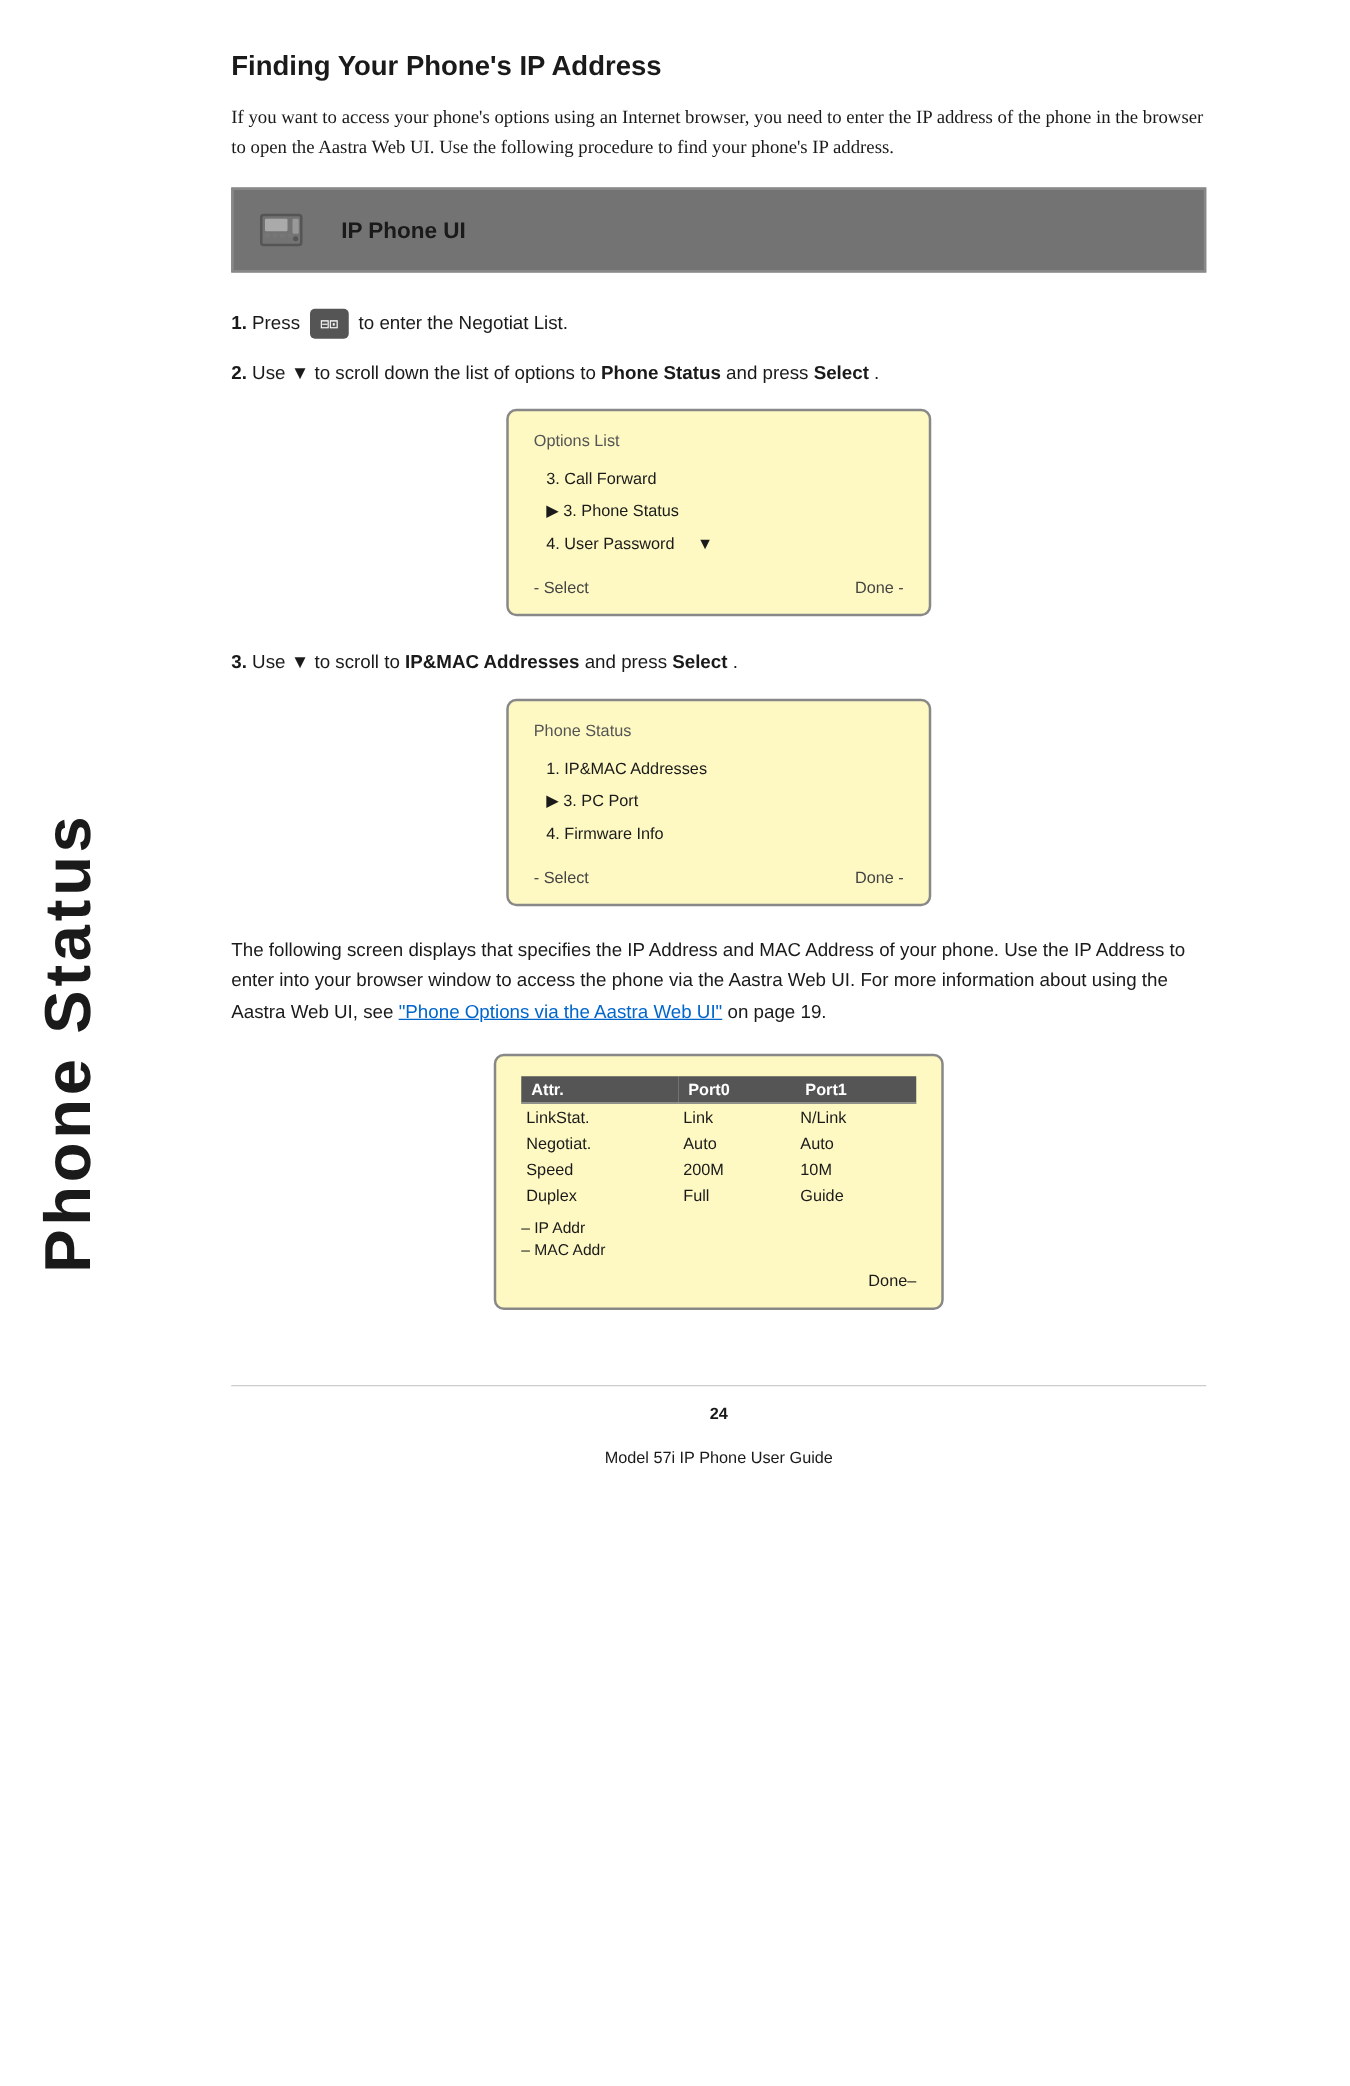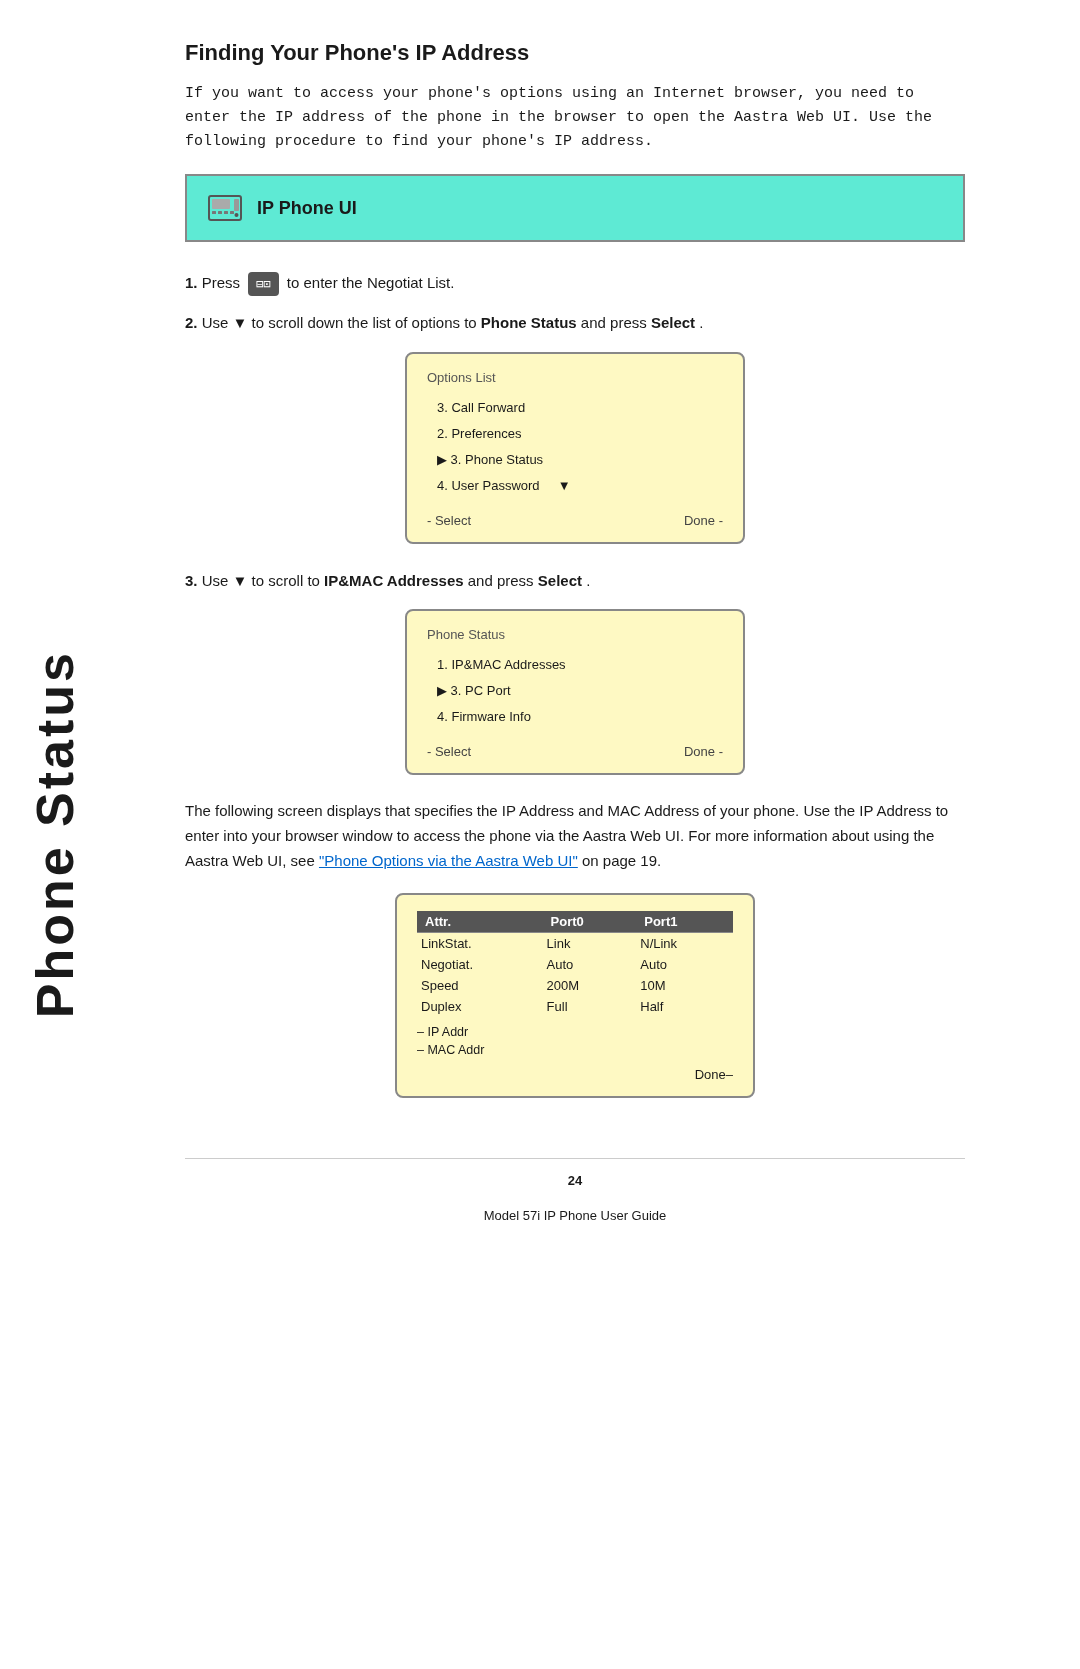--- a/index.html
+++ b/index.html
@@ -56,32 +56,32 @@
       font-family: Arial, sans-serif;
       margin-bottom: 16px;
       color: #1a1a1a;
     }
 
     .intro-text {
       font-size: 15px;
       line-height: 1.6;
       margin-bottom: 20px;
       color: #1a1a1a;
-      font-family: Liberation Mono, monospace;
+      font-family: Liberation Serif, serif;
     }
 
     
     .ip-phone-box {
       border: 2px solid #888;
       padding: 14px 20px;
       margin-bottom: 28px;
       display: flex;
       align-items: center;
-      gap: 14px;
-      background: #5eead4;
+      gap: 30px;
+      background: #737373;
     }
 
     .phone-icon {
       width: 36px;
       height: 36px;
       flex-shrink: 0;
     }
 
     .ip-phone-label {
       font-size: 18px;
@@ -286,21 +286,20 @@
       <span> and press </span>
       <strong>Select</strong>
       <span>.</span>
     </p>
 
     <div class="screen-container">
       <div class="screen-box">
         <div class="screen-title">Options List</div>
         <ul class="screen-list">
           <li>3. Call Forward</li>
-          <li>2. Preferences</li>
           <li>▶ 3. Phone Status</li>
           <li>4. User Password &nbsp;&nbsp;&nbsp;&nbsp;▼</li>
         </ul>
         <div class="screen-footer">
           <span>- Select</span>
           <span>Done -</span>
         </div>
       </div>
     </div>
 
@@ -356,21 +355,21 @@
               <td>Auto</td>
             </tr>
             <tr>
               <td>Speed</td>
               <td>200M</td>
               <td>10M</td>
             </tr>
             <tr>
               <td>Duplex</td>
               <td>Full</td>
-              <td>Half</td>
+              <td>Guide</td>
             </tr>
           </tbody>
         </table>
         <div class="ip-mac-row">– IP Addr</div>
         <div class="ip-mac-row">– MAC Addr</div>
         <div style="text-align:right; font-size:13px; margin-top:10px;">Done–</div>
       </div>
     </div>
 
     <div class="page-footer">

